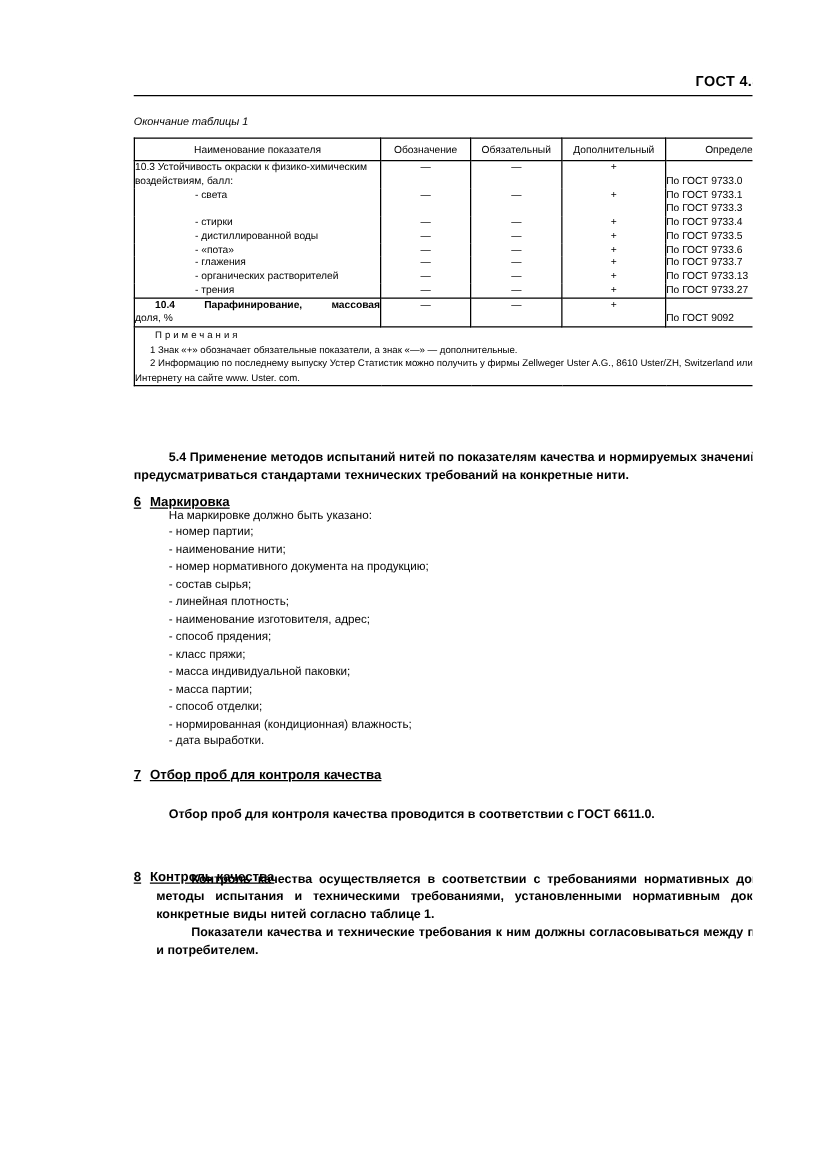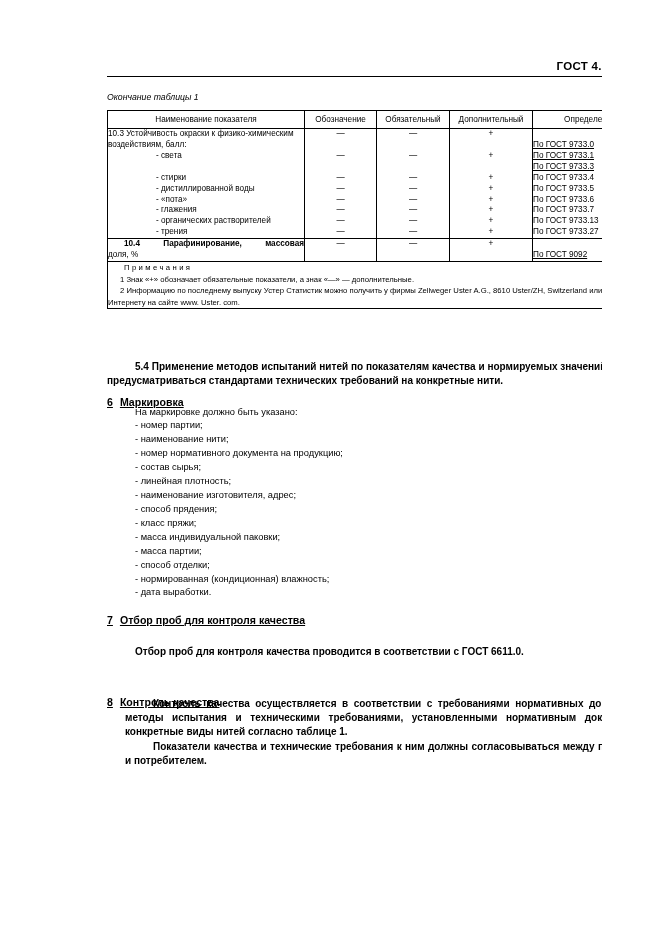--- a/index.html
+++ b/index.html
@@ -91,21 +91,21 @@
     font-weight: bold;
   }
 
   .row-block td { border-top: none; border-bottom: none; }
   .row-first td { border-top: 1px solid #000; }
   .row-last  td { border-bottom: 1px solid #000; }
 
   .side-l { border-left: 1.4px solid #000 !important; }
   .side-r { border-right: 1.4px solid #000 !important; }
 
-  .def-line { display: block; text-decoration: underline; }
+  .def-line { display: block; }
   .spacer-line { display: block; height: 11px; }
 
   
   .notes-cell {
     border: 1px solid #000;
     border-left: 1.4px solid #000;
     border-right: 1.4px solid #000;
     border-bottom: 1.6px solid #000;
     padding: 4px 6px 5px 6px;
     font-size: 7.7px;

